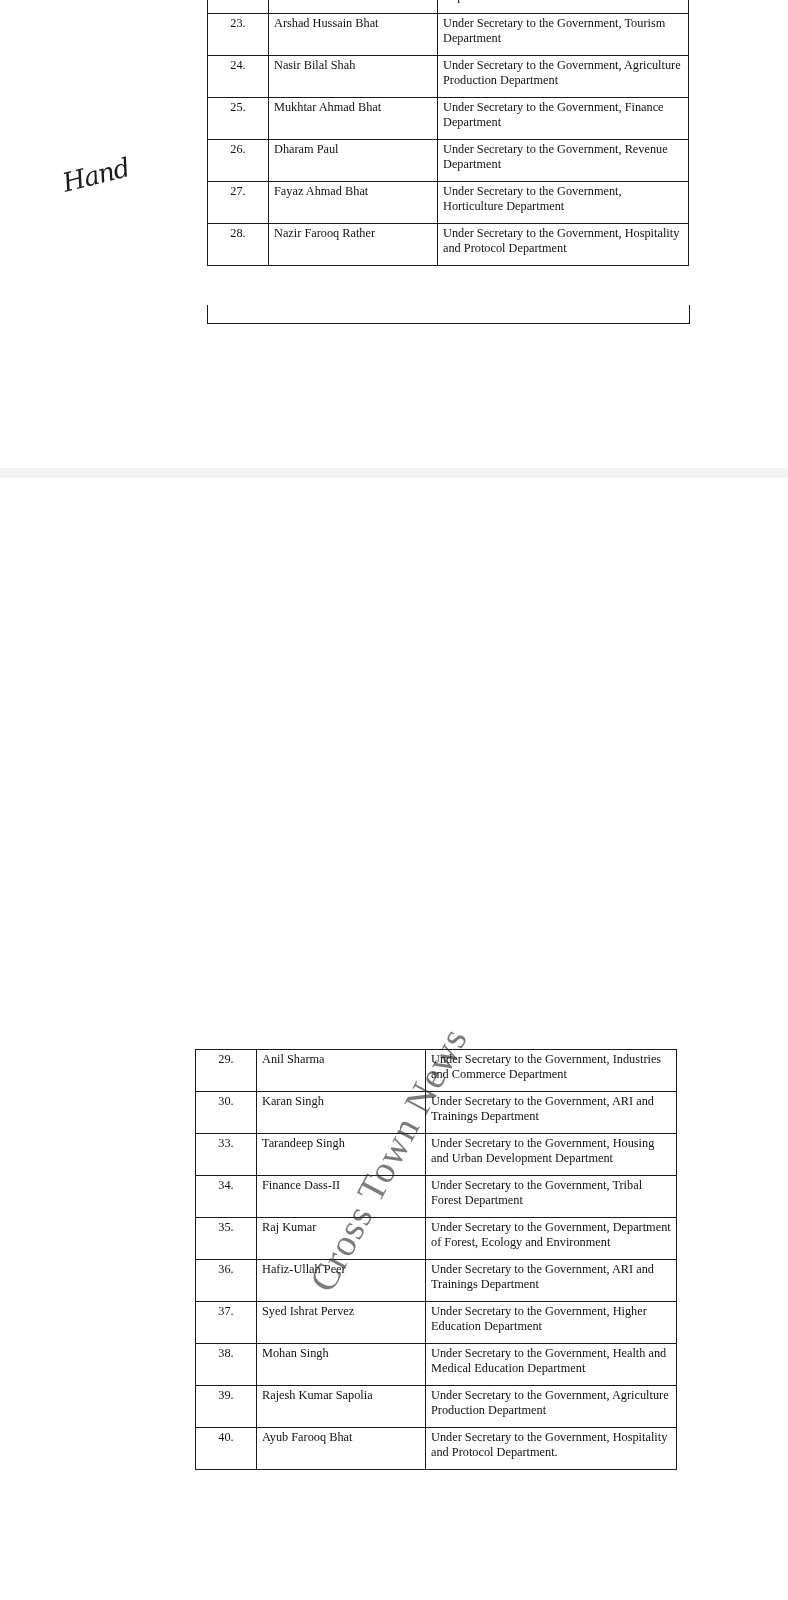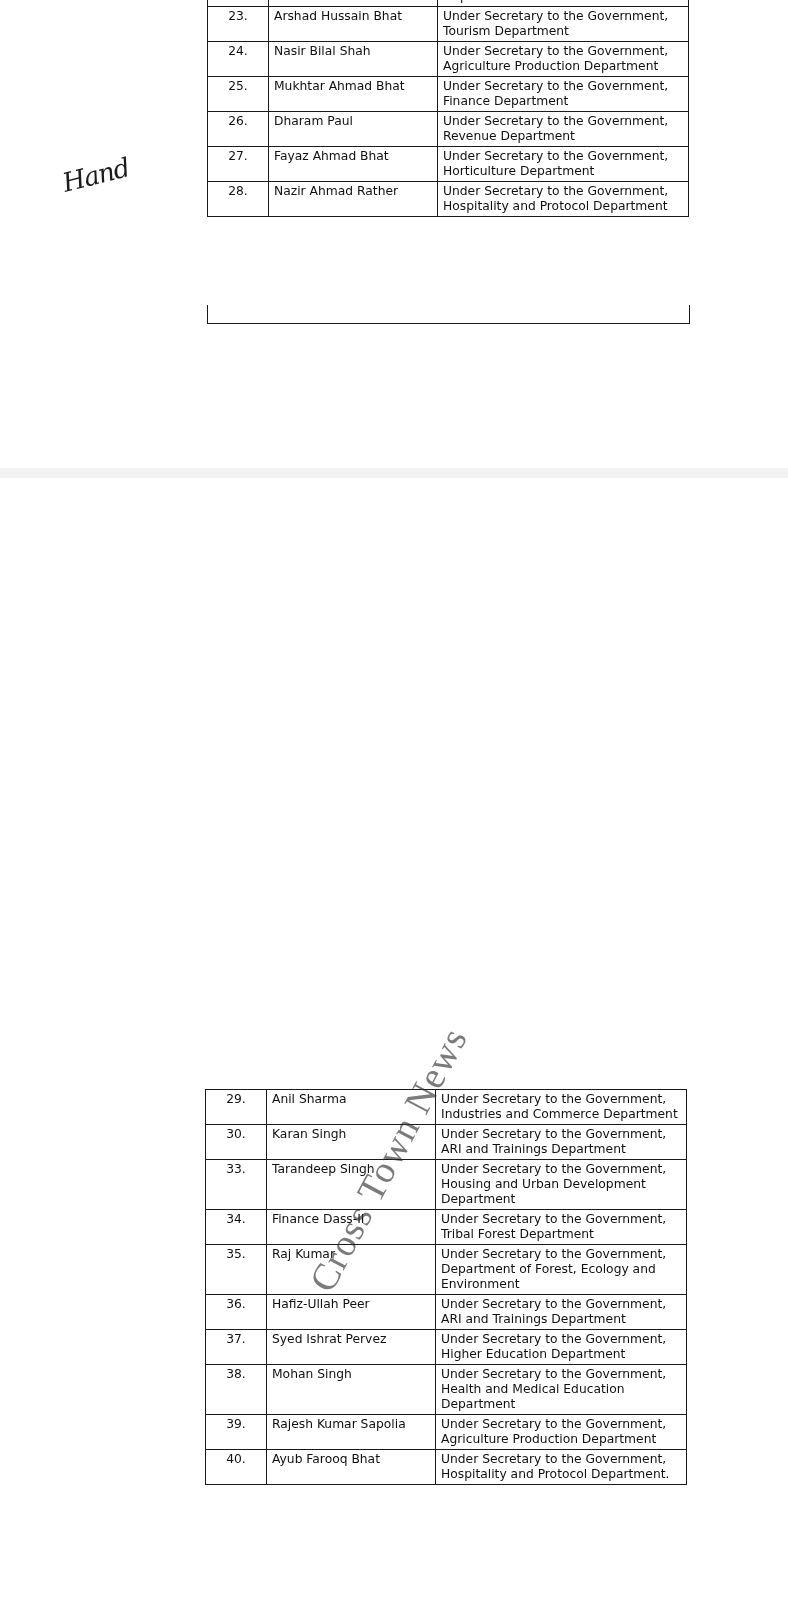--- a/index.html
+++ b/index.html
@@ -33,21 +33,22 @@
   
   table.officers {
     border-collapse: collapse;
     font-size: 12.3px;
     line-height: 1.22;
     position: absolute;
   }
   table.officers td {
     border: 1px solid #1a1a1a;
     vertical-align: top;
-    padding: 2px 5px 2px 5px;
+    padding: 2px 5px 9px 5px;
+    font-family: Liberation Serif, serif;
   }
   table.officers td.c-sn {
     width: 50px;
     text-align: center;
     padding-top: 2px;
   }
   table.officers td.c-name {
     width: 158px;
   }
   table.officers td.c-desig {
@@ -58,23 +59,22 @@
     left: 207px;
     top: -13px;
   }
   
   #table-1 tr.partial td {
     border-top: none;
     height: 14px;
   }
   
   #table-2 {
-    left: 205px;
+    left: 195px;
     top: 571px;
-    margin-top: 40px;
   }
   
   .tail-box {
     position: absolute;
     left: 207px;
     top: 305px;
     width: 481px;
     height: 18px;
     border: 1px solid #1a1a1a;
     border-top: none;
@@ -140,21 +140,21 @@
       <td class="c-name">Dharam Paul</td>
       <td class="c-desig">Under Secretary to the Government, Revenue Department</td>
     </tr>
     <tr>
       <td class="c-sn">27.</td>
       <td class="c-name">Fayaz Ahmad Bhat</td>
       <td class="c-desig">Under Secretary to the Government, Horticulture Department</td>
     </tr>
     <tr>
       <td class="c-sn">28.</td>
-      <td class="c-name">Nazir Ahmad Rather</td>
+      <td class="c-name">Nazir Farooq Rather</td>
       <td class="c-desig">Under Secretary to the Government, Hospitality and Protocol Department</td>
     </tr>
   </tbody>
     </table>
 
   <div class="tail-box"></div>
 
   <div class="sig" id="sig-1">Hand</div>
 </div>
 

